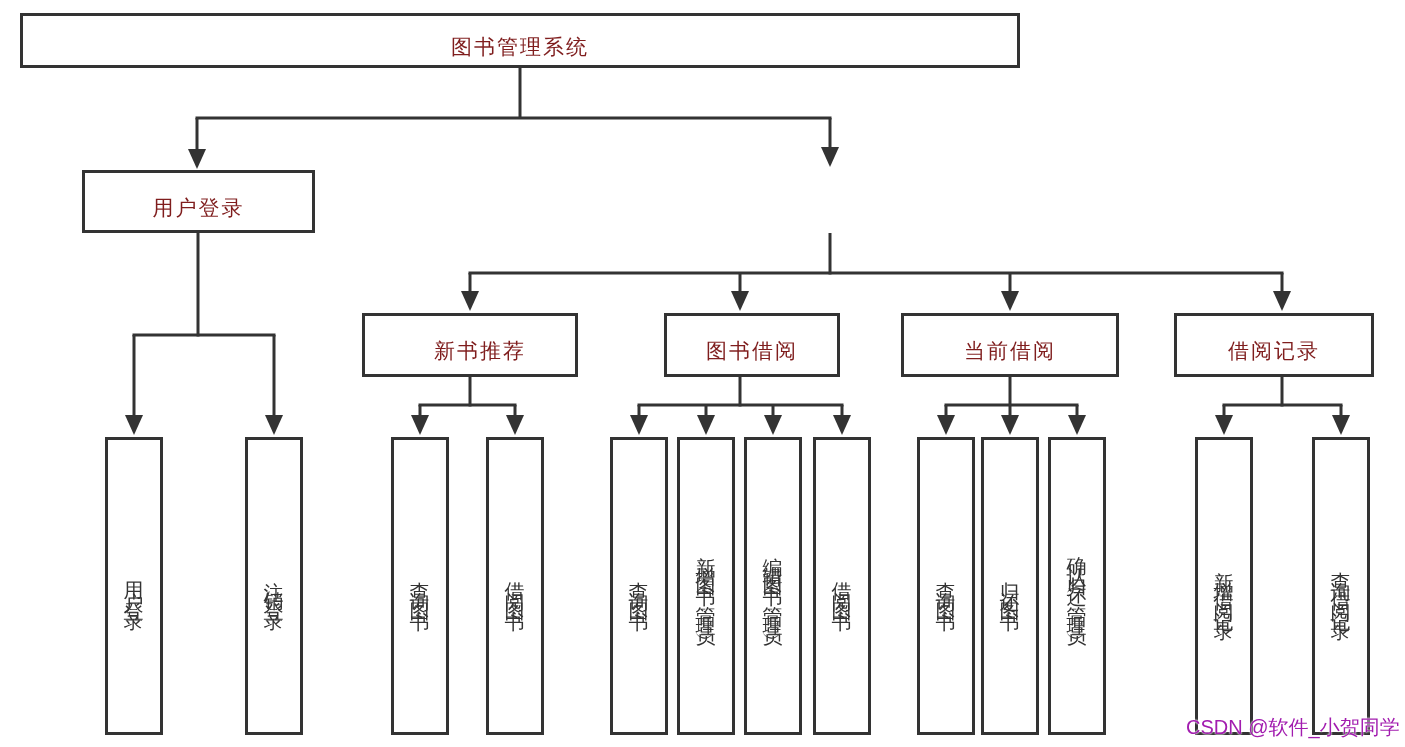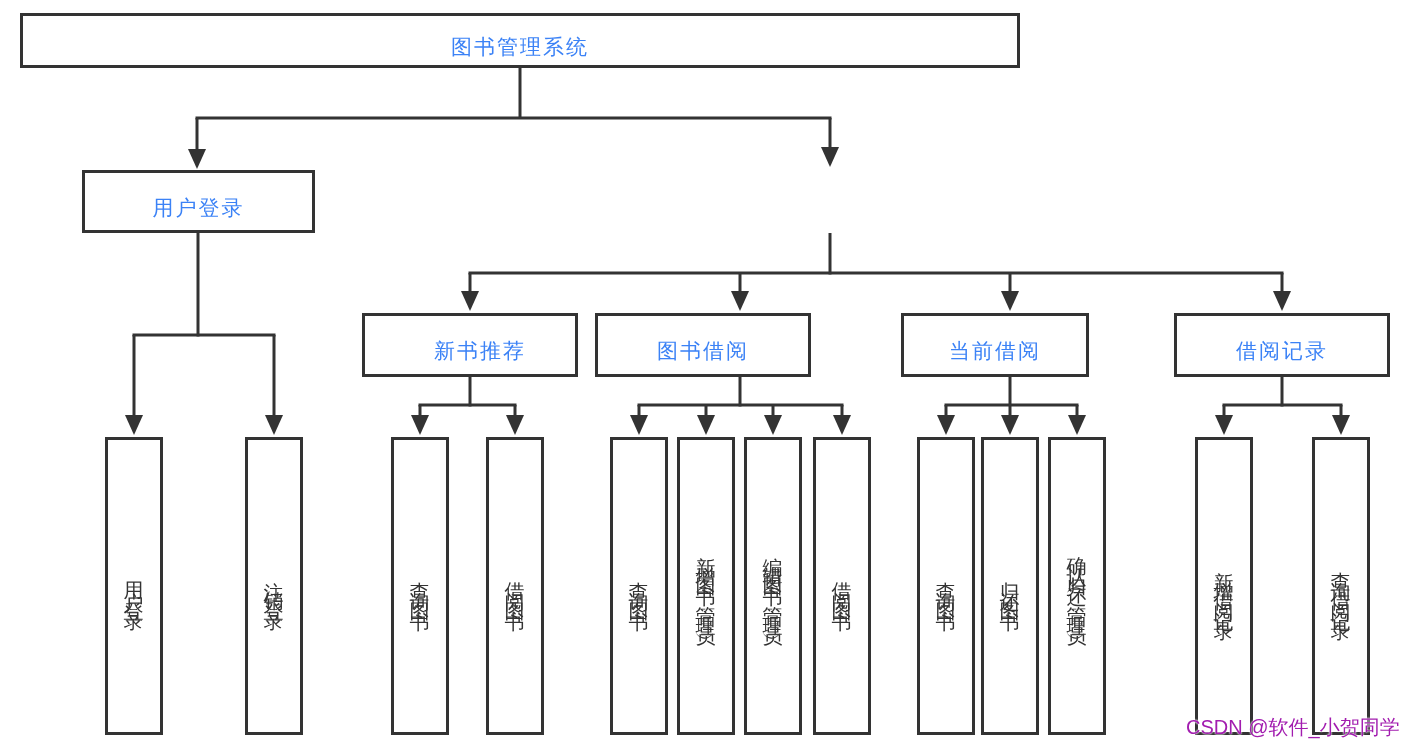--- a/index.html
+++ b/index.html
@@ -5,33 +5,33 @@
   html,body{margin:0;padding:0;background:#ffffff;}
   #stage{
     position:relative;width:1405px;height:747px;background:#ffffff;overflow:hidden;
     font-family:"Liberation Sans",sans-serif;color:#333333;
   }
   #wires{position:absolute;left:0;top:0;width:1405px;height:747px;pointer-events:none;}
   .node{
     position:absolute;box-sizing:border-box;border:3px solid #333333;background:#ffffff;
     display:flex;align-items:center;justify-content:center;
   }
-  .hlabel{font-size:21px;letter-spacing:2px;white-space:nowrap;color:#3b82f6;margin-top:12px;}
+  .hlabel{font-size:21px;letter-spacing:2px;white-space:nowrap;color:#7f1d1d;margin-top:12px;}
   .leaf span{
     writing-mode:vertical-rl;text-orientation:mixed;
     font-size:20px;letter-spacing:10px;line-height:1;color:#333333;white-space:nowrap;
   }
   
   .n-root{left:20px;top:13px;width:1000px;height:55px;}
   .n-userlogin{left:82px;top:170px;width:233px;height:63px;}
   .n-bookmgmt{left:712px;top:168px;width:235px;height:65px;}
   .n-l3a{left:362px;top:313px;width:216px;height:64px;padding-left:20px;}
-  .n-l3b{left:595px;top:313px;width:216px;height:64px;}
-  .n-l3c{left:901px;top:313px;width:188px;height:64px;}
-  .n-l3d{left:1174px;top:313px;width:216px;height:64px;}
+  .n-l3b{left:664px;top:313px;width:176px;height:64px;}
+  .n-l3c{left:901px;top:313px;width:218px;height:64px;}
+  .n-l3d{left:1174px;top:313px;width:200px;height:64px;}
   
   .leaf{top:437px;width:58px;height:298px;}
   .lf1{left:105px;}  .lf2{left:245px;}
   .lf3{left:391px;}  .lf4{left:486px;}
   .lf5{left:610px;}  .lf6{left:677px;}  .lf7{left:744px;}  .lf8{left:813px;}
   .lf9{left:917px;}  .lf10{left:981px;} .lf11{left:1048px;}
   .lf12{left:1195px;}.lf13{left:1312px;}
   #watermark{
     position:absolute;left:1186px;top:714px;font-size:20px;color:#a21caf;
     white-space:nowrap;z-index:5;

